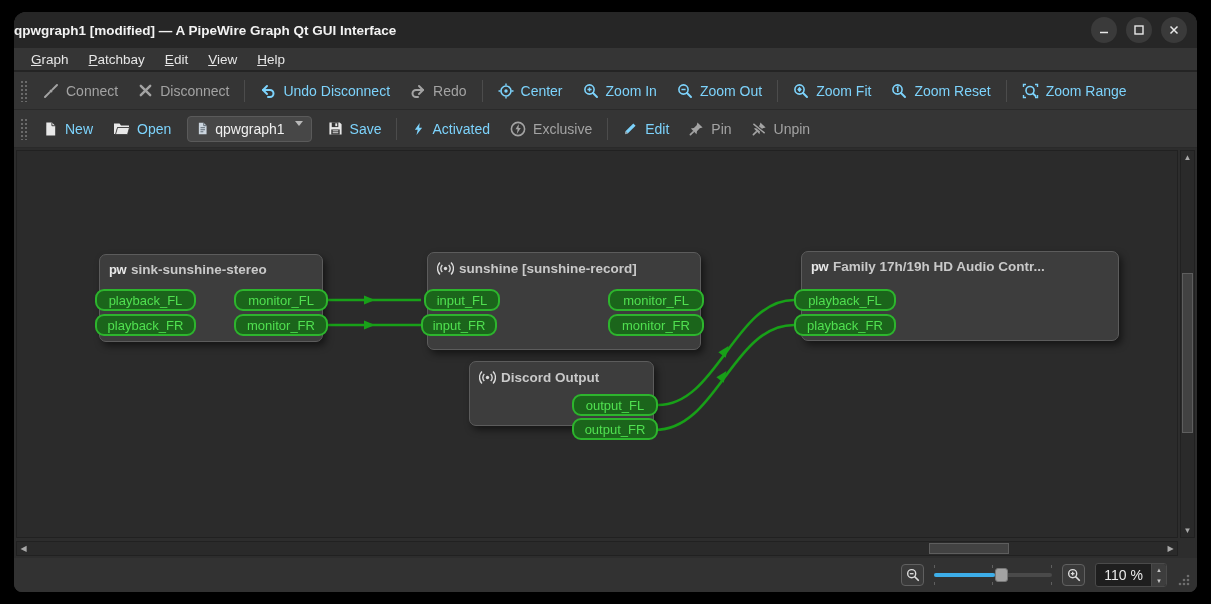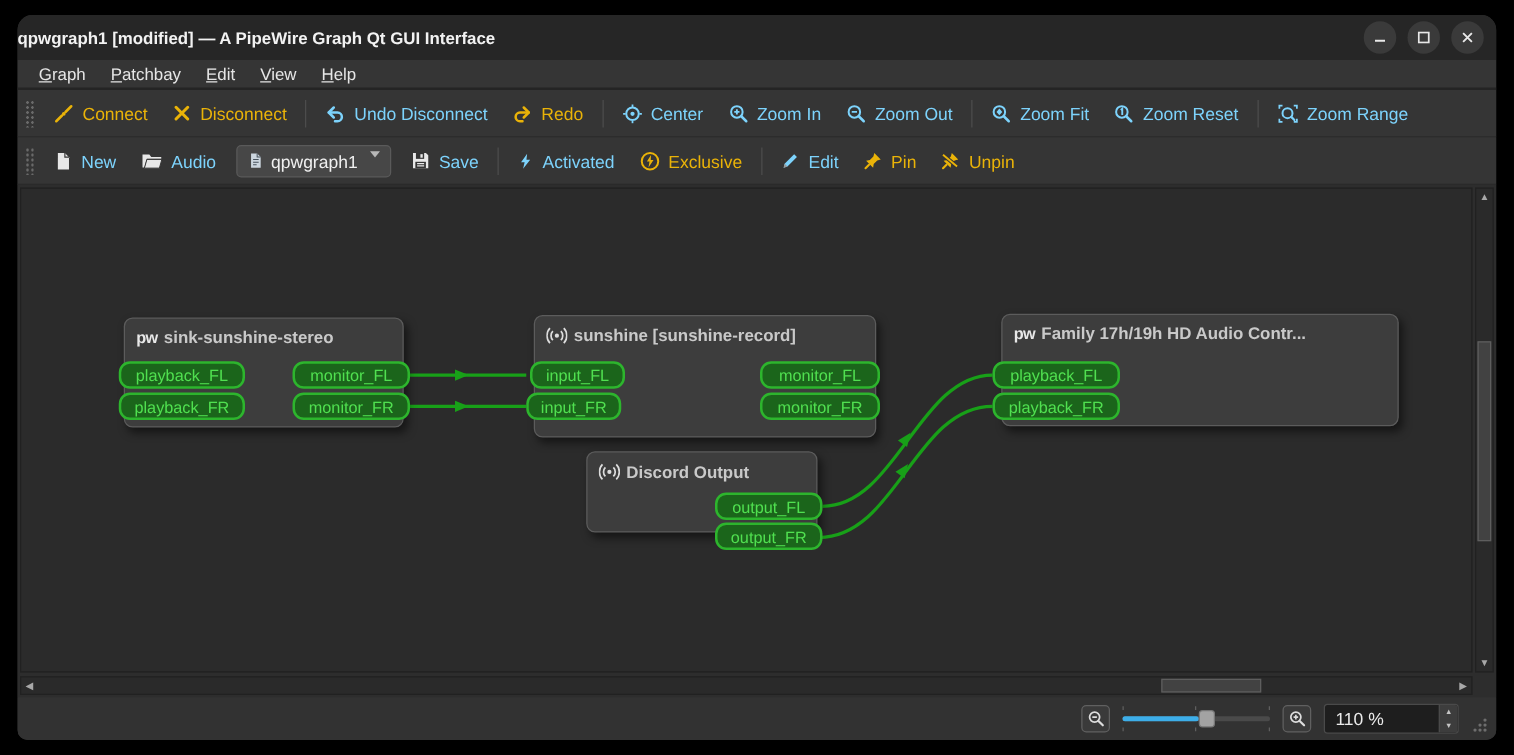--- a/index.html
+++ b/index.html
@@ -22,21 +22,21 @@
   .menubar { height:24px; background:#353535; display:flex; align-items:center; padding-left:8px; gap:2px; border-bottom:2px solid #242424; flex:0 0 auto; }
   .menuitem { color:#e6e6e6; font-size:13.5px; padding:2px 9px; }
   .menuitem .u { text-decoration:underline; }
 
   
   .toolbar { height:38px; background:#353535; display:flex; align-items:center; padding:0 4px; border-bottom:1px solid #2a2a2a; flex:0 0 auto; }
   .tb-handle { width:7px; height:22px; margin:0 6px 0 2px;
     background-image:radial-gradient(circle, #6a6a6a 1px, transparent 1.2px);
     background-size:4px 4px; }
   .tb-btn { display:flex; align-items:center; gap:7px; padding:6px 10px; color:#7dd3fc; font-size:14px; white-space:nowrap; border-radius:3px; }
-  .tb-btn.disabled { color:#eab308; }
+  .tb-btn.disabled { color:#a3a3a3; }
   .tb-btn svg { flex:0 0 auto; }
   .tb-sep { width:1px; height:22px; background:#4c4c4c; margin:0 5px; }
   .combo { display:flex; gap:6px; background:#474747; border:1px solid #5a5a5a; border-radius:4px; padding:4px 8px; margin:0 6px; color:#f0f0f0; font-size:14px; }
   .combo .arrow { width:0; height:0; border-left:4px solid transparent; border-right:4px solid transparent; border-top:5px solid #b8b8b8; margin-left:4px; }
 
   
   .canvas-wrap { flex:1 1 auto; position:relative; background:#2d2d2d; }
   .viewport { position:absolute; left:2px; top:2px; width:1162px; height:388px; background:#2b2b2b; border:1px solid #212121; overflow:hidden; }
 
   .node { position:absolute; background:#3d3d3d; border:1px solid #5c5c5c; border-radius:7px; box-shadow:3px 4px 7px rgba(0,0,0,.5); }
@@ -52,21 +52,21 @@
   .sb-thumb { position:absolute; background:#424242; border:1px solid #5e5e5e; }
 
   
   .statusbar { height:34px; background:#323232; display:flex; align-items:center; justify-content:flex-end; gap:10px; padding-right:30px; position:relative; flex:0 0 auto; }
   .st-zoombtn { width:23px; height:22px; background:#3a3a3a; border:1px solid #606060; border-radius:4px; display:flex; align-items:center; justify-content:center; color:#dcdcdc; }
   .slider { position:relative; width:118px; height:20px; }
   .slider .track { position:absolute; left:0; right:0; top:8px; height:4px; background:#4a4a4a; border-radius:2px; }
   .slider .fill { position:absolute; left:0; top:8px; height:4px; background:#3daee9; border-radius:2px; }
   .slider .handle { position:absolute; top:3px; width:13px; height:14px; background:#a3a3a3; border:1px solid #777; border-radius:3px; }
   .slider .tick { position:absolute; width:1px; height:3px; background:#5f5f5f; }
-  .spinbox { display:flex; align-items:stretch; height:24px; background:#1e1e1e; border:1px solid #4a4a4a; border-radius:3px; overflow:hidden;gap:36px; }
+  .spinbox { display:flex; align-items:stretch; height:24px; background:#1e1e1e; border:1px solid #4a4a4a; border-radius:3px; overflow:hidden; }
   .spinbox .val { display:flex; align-items:center; padding:0 8px; color:#eaeaea; font-size:14px; min-width:48px; justify-content:center; }
   .spinbox .arrows { display:flex; flex-direction:column; width:15px; border-left:1px solid #4a4a4a; background:#3d3d3d; }
   .spinbox .arrows div { flex:1; display:flex; align-items:center; justify-content:center; color:#c5c5c5; font-size:6px; }
   .grip { position:absolute; right:6px; bottom:5px; }
 </style>
 </head>
 <body>
 
 <div class="window">
 
@@ -189,21 +189,21 @@
           <path d="M3.5 1 H9.5 L13 4.5 V15 H3.5 Z" fill="#e8e8e8"></path>
           <path d="M9.5 1 V4.5 H13" fill="none" stroke="#353535" stroke-width="1"></path>
         </svg>
       <span>New</span>
     </div>
     <div class="tb-btn">
       <svg width="17" height="15" viewBox="0 0 17 15">
           <path d="M1 2.5 H6.5 L8 4.5 H16 V6 H4.5 L2.5 13 H1 Z" fill="#e8e8e8"></path>
           <path d="M4.5 6.5 H16.5 L14.5 13.5 H2.5 Z" fill="#e8e8e8" stroke="#353535" stroke-width="0.8"></path>
         </svg>
-      <span>Audio</span>
+      <span>Open</span>
     </div>
     <div class="combo">
       <svg width="13" height="15" viewBox="0 0 16 16">
           <path d="M3.5 1 H9.5 L13 4.5 V15 H3.5 Z" fill="#ccd6df"></path>
           <path d="M9.5 1 V4.5 H13" fill="none" stroke="#47525c" stroke-width="1"></path>
           <path d="M5.5 7 H11 M5.5 9.5 H11 M5.5 12 H9" stroke="#47525c" stroke-width="1"></path>
         </svg>
       <span>qpwgraph1</span>
       <span class="arrow"></span>
     </div>

